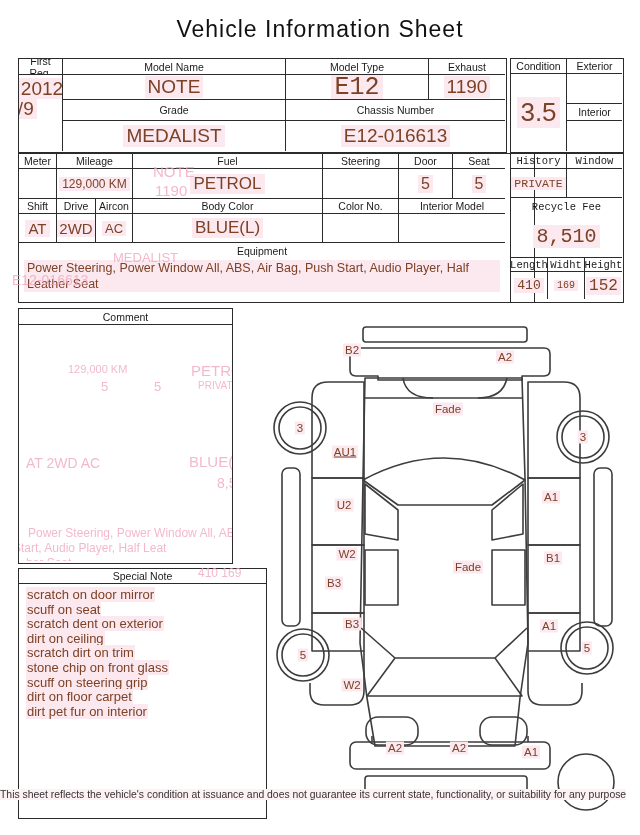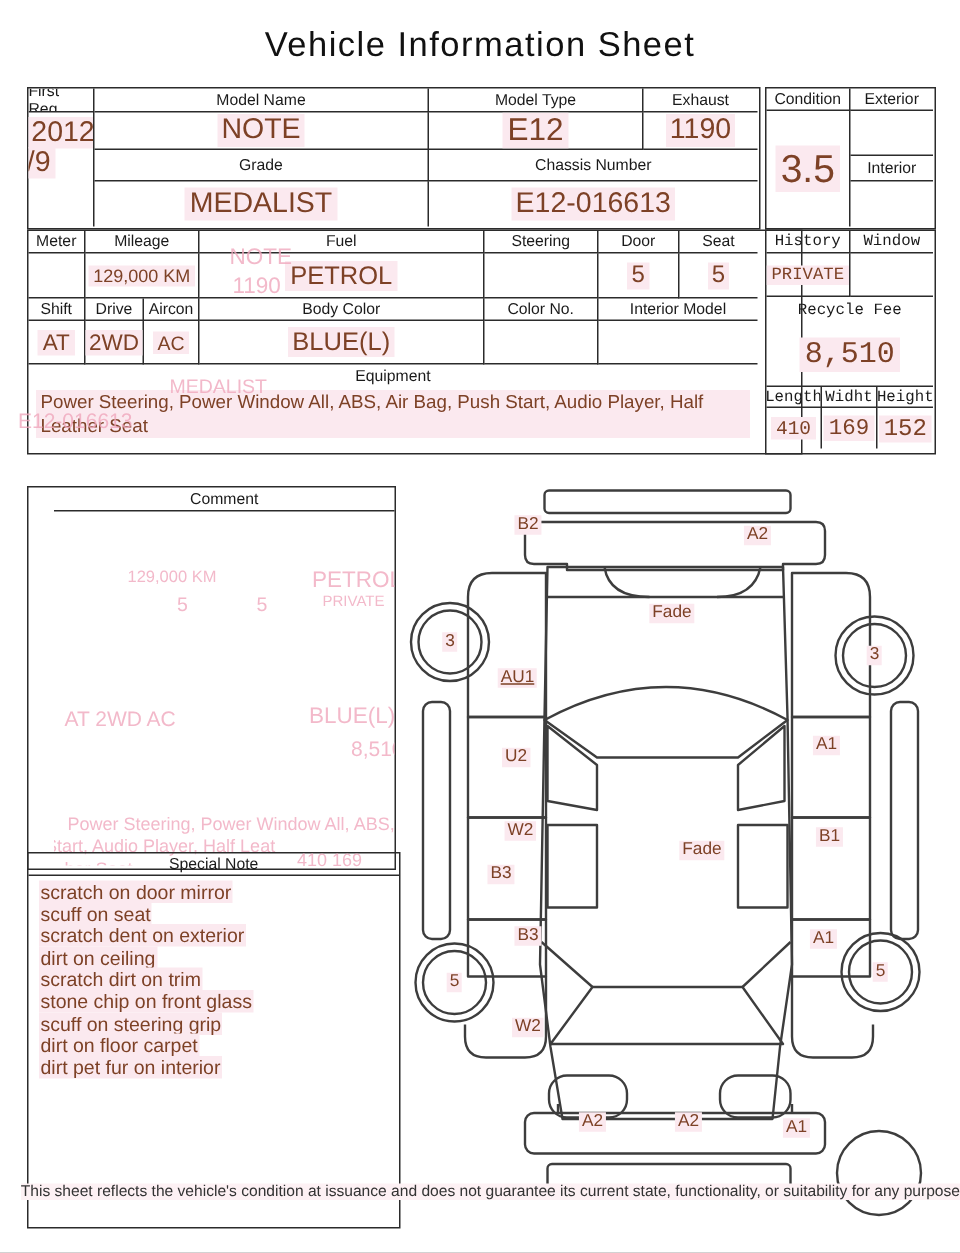--- a/index.html
+++ b/index.html
@@ -13,33 +13,33 @@
   body{background:#888;font-family:"Liberation Sans","DejaVu Sans",sans-serif;}
   #sheet{position:relative;width:640px;height:835px;background:#ffffff;overflow:hidden;margin:0 auto;}
   .title{position:absolute;top:16px;left:0;width:100%;text-align:center;
          font-size:23px;letter-spacing:1px;color:#111;}
   .box{position:absolute;border:1.5px solid var(--line);background:transparent;}
   .grid{display:grid;}
   .cell{display:flex;align-items:center;justify-content:center;overflow:hidden;}
   .hdr{font-size:10.5px;color:#1a1a1a;}
   .val{color:var(--brown);}
   .hl{background:var(--pink);padding:0 3px;white-space:nowrap;}
-  .bb{border-bottom:1px solid var(--line);}
+  .bb{border-bottom:1px solid var(--line);text-align:center;}
   .br{border-right:1px solid var(--line);}
   .col{display:flex;flex-direction:column;}
   .pre{white-space:pre-line;}
   .eqtext{font-size:12.5px;line-height:1.28;align-items:flex-start;justify-content:flex-start;
           padding:2px 5px;text-align:left;}
   .eqtext .hl{white-space:normal;}
   .note-line{font-size:13px;line-height:14.6px;color:var(--brown);padding-left:7px;}
   .note-line span{background:var(--pink);padding:0 1px;}
   .ghost{position:absolute;color:var(--ghost);opacity:.8;white-space:nowrap;pointer-events:none;}
   .dlabel{position:absolute;transform:translate(-50%,-50%);font-size:11.5px;color:var(--brown);
           background:var(--pink);padding:0 2px;line-height:13px;white-space:nowrap;}
-  .footer{position:absolute;top:789px;left:0;width:100%;text-align:right;font-size:10.4px;color:#333;}
+  .footer{position:absolute;top:789px;left:0;width:100%;text-align:left;font-size:10.4px;color:#333;}
   .footer span{background:#fdf1f4;}
   svg{display:block;}
 </style>
 </head>
 <body>
 
 <div id="sheet">
 
   <div class="title">Vehicle Information Sheet</div>
 
@@ -48,21 +48,21 @@
       <div class="cell hdr bb" style="width:100%;height:16px;flex:none;">First Reg.</div>
       <div class="val pre" style="font-size:19px;line-height:1.05;padding:4px 2px 0 2px;"><span class="hl pre">2012
 /9</span></div>
     </div>
     <div class="cell hdr bb br" style="grid-area:1/2/2/3">Model Name</div>
     <div class="cell hdr bb br" style="grid-area:1/3/2/4">Model Type</div>
     <div class="cell hdr bb" style="grid-area:1/4/2/5">Exhaust</div>
     <div class="cell val bb br" style="grid-area:2/2/3/3;font-size:19px;">
         <span class="hl">NOTE</span>
       </div>
-    <div class="cell val bb br" style="grid-area:2/3/3/4;font-size:21px;">
+    <div class="cell val bb br" style="grid-area:2/3/3/4;font-size:25px;font-family:Liberation Mono, monospace;">
         <span class="hl">E12</span>
       </div>
     <div class="cell val bb" style="grid-area:2/4/3/5;font-size:19px;">
         <span class="hl">1190</span>
       </div>
     <div class="cell hdr bb br" style="grid-area:3/2/4/3">Grade</div>
     <div class="cell hdr bb" style="grid-area:3/3/4/5">Chassis Number</div>
     <div class="cell val br" style="grid-area:4/2/5/3;font-size:19px;">
         <span class="hl">MEDALIST</span>
       </div>
@@ -150,30 +150,30 @@
           <span class="hl">8,510</span>
         </div>
     </div>
     <div class="grid" style="grid-template-columns:37px 37px 37px;grid-template-rows:14px 27px;">
       <div class="cell hdr bb br">Length</div>
       <div class="cell hdr bb br">Widht</div>
       <div class="cell hdr bb">Height</div>
       <div class="cell val br" style="font-size:13px;">
           <span class="hl">410</span>
         </div>
-      <div class="cell val br" style="font-size:15px;">
+      <div class="cell val br" style="font-size:10px;">
           <span class="hl">169</span>
         </div>
       <div class="cell val" style="font-size:16px;">
           <span class="hl">152</span>
         </div>
     </div>
   </div>
 
-  <div class="box" style="left:18px;top:324px;width:246px;height:256px;padding-left:17px;">
+  <div class="box" style="left:18px;top:308px;width:215px;height:256px;">
     <div class="cell hdr bb" style="height:16px;">Comment</div>
     <div id="comment-body" style="position:relative;width:100%;height:236px;overflow:hidden;">
         <span class="ghost" style="left: 49px; top: 38px; font-size: 11px;">129,000 KM</span>
         <span class="ghost" style="left: 82px; top: 54px; font-size: 13px;">5</span>
         <span class="ghost" style="left: 135px; top: 54px; font-size: 13px;">5</span>
         <span class="ghost" style="left: 172px; top: 37px; font-size: 15px;">PETROL</span>
         <span class="ghost" style="left: 179px; top: 55px; font-size: 10px;">PRIVATE</span>
         <span class="ghost" style="left: 7px; top: 130px; font-size: 14px;">AT  2WD  AC</span>
         <span class="ghost" style="left: 170px; top: 128px; font-size: 15px;">BLUE(L)</span>
         <span class="ghost" style="left: 198px; top: 150px; font-size: 14px;">8,510</span>

